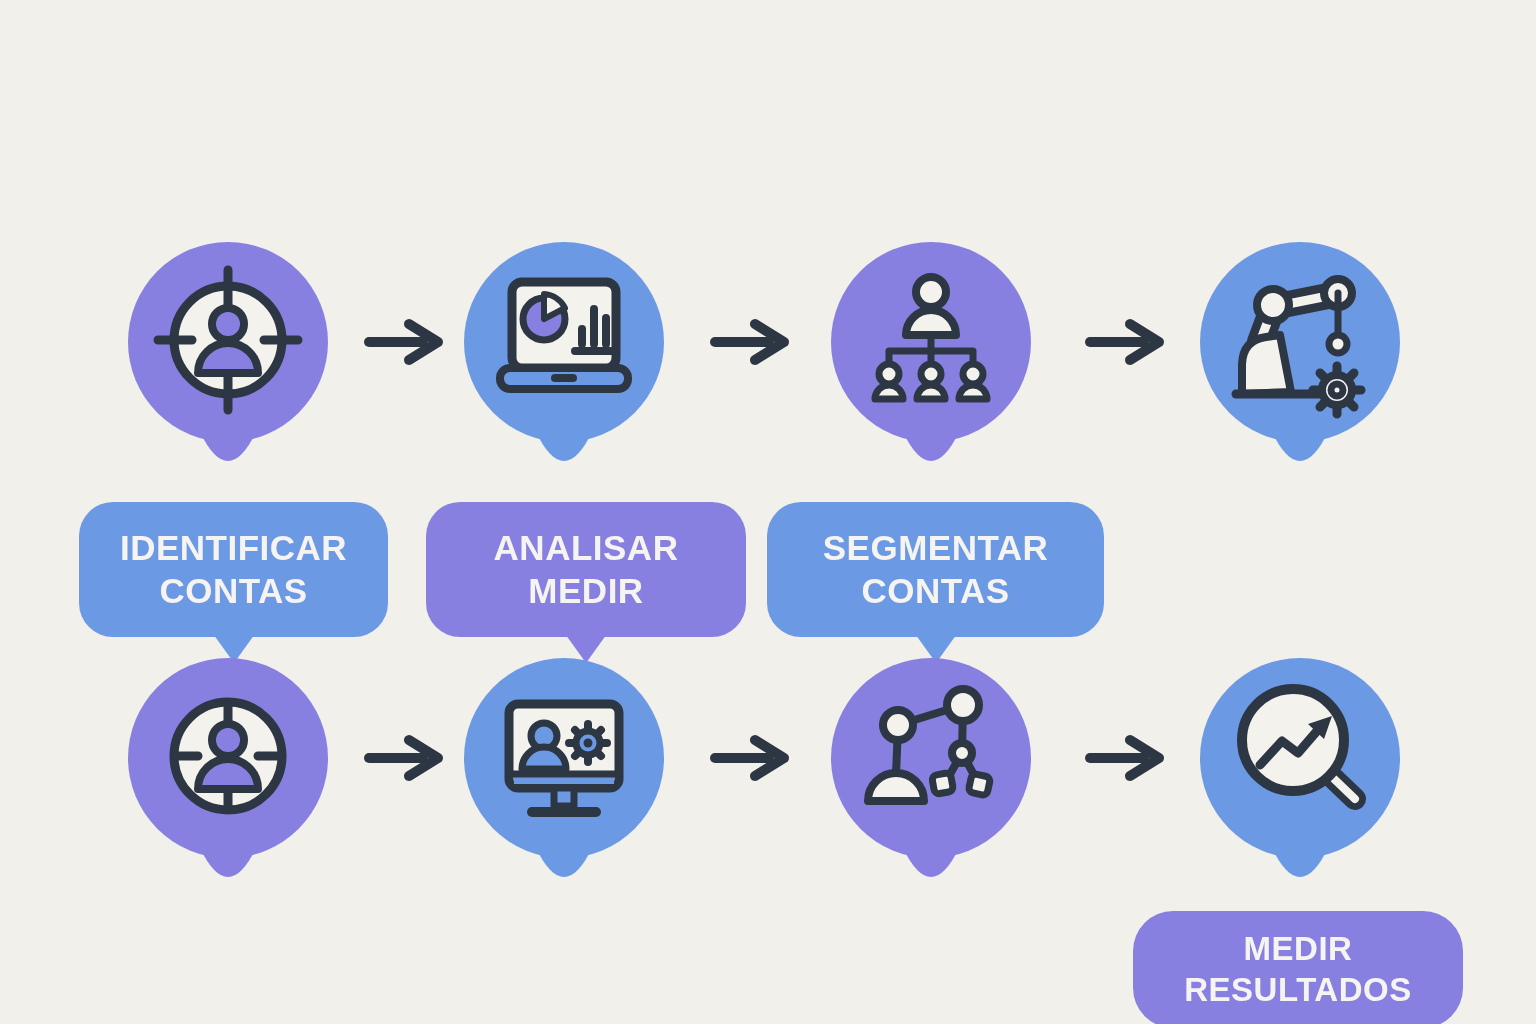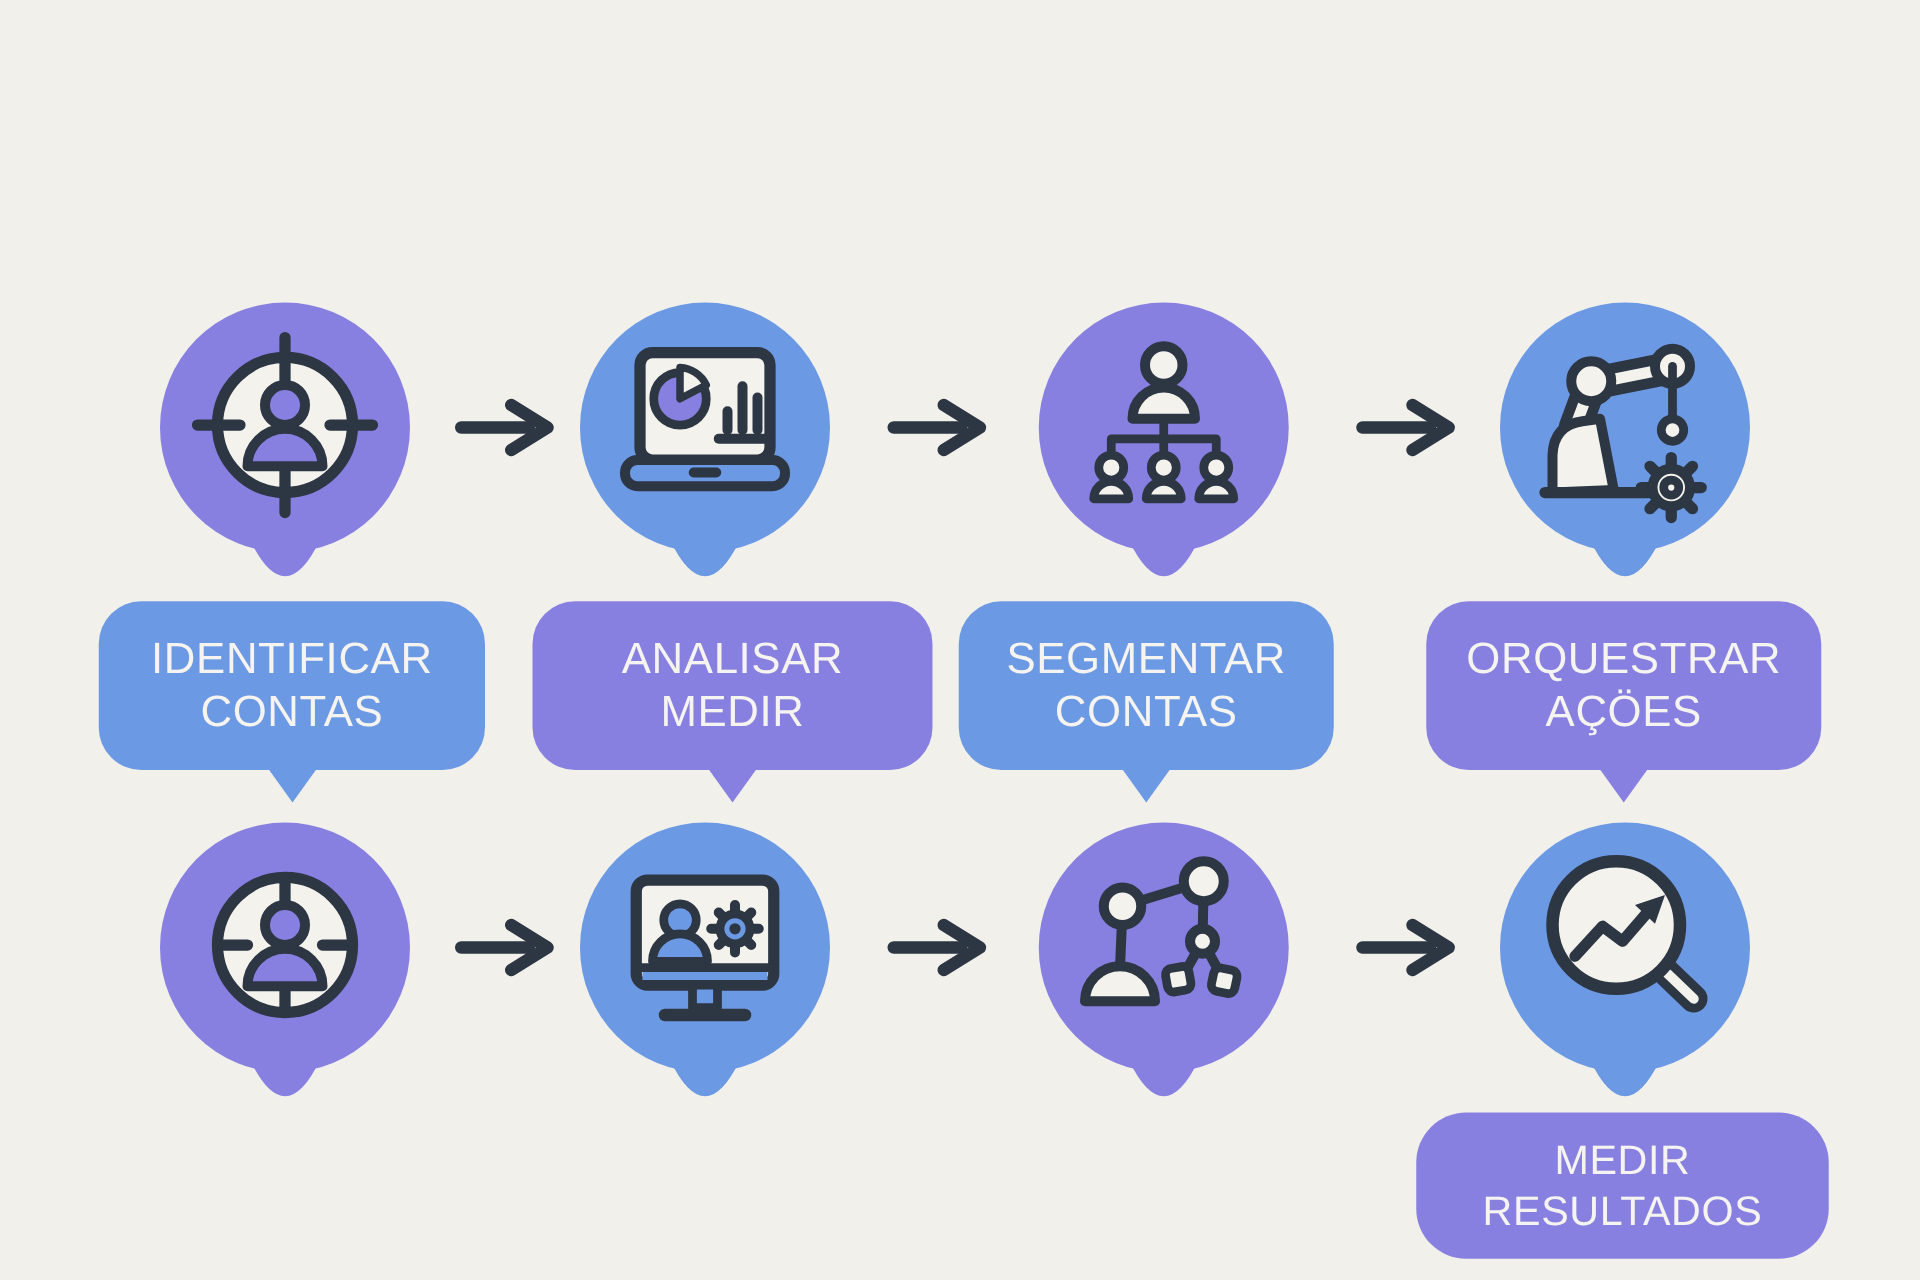--- a/index.html
+++ b/index.html
@@ -25,23 +25,23 @@
   svg.arrow{position:absolute;}
   .fill-p{fill:var(--purple);}
   .fill-b{fill:var(--blue);}
   .ink-s{stroke:var(--ink);stroke-linecap:round;stroke-linejoin:round;fill:none;}
   .cream-f{fill:var(--cream);}
   .purple-f{fill:var(--purple);}
   .blue-f{fill:var(--blue);}
   .ink-f{fill:var(--ink);stroke:none;}
   .label{
     position:absolute;height:135px;border-radius:34px;
-    color:var(--label-text);font-weight:normal;font-size:35px;letter-spacing:.5px;
+    color:var(--label-text);font-weight:bold;font-size:35px;letter-spacing:.5px;
     display:flex;flex-direction:column;align-items:center;justify-content:center;
-    line-height:1.22;text-align:center;
+    line-height:1.22;text-align:center;margin-top:21px;
   }
   .label::after{
     content:"";position:absolute;bottom:-26px;left:50%;transform:translateX(-50%);
     border-left:23px solid transparent;border-right:23px solid transparent;
     border-top:32px solid var(--blue);
   }
   .label.blue{background:var(--blue);}
   .label.blue::after{border-top-color:var(--blue);}
   .label.purple{background:var(--purple);}
   .label.purple::after{border-top-color:var(--purple);}
@@ -129,27 +129,23 @@
   </svg>
 
   <div class="label blue" style="left:79px;top:481px;width:309px">
     <div>IDENTIFICAR</div>
     <div>CONTAS</div>
   </div>
   <div class="label purple" style="left:426px;top:481px;width:320px">
     <div>ANALISAR</div>
     <div>MEDIR</div>
   </div>
-  <div class="label blue" style="left:767px;top:481px;width:300px">
+  <div class="label blue" style="left:767px;top:481px;width:337px">
     <div>SEGMENTAR</div>
     <div>CONTAS</div>
-  </div>
-  <div class="label purple" style="left:1141px;top:481px;width:316px">
-    <div>ORQUESTRAR</div>
-    <div>AÇÖES</div>
   </div>
 
   <svg class="bubble" style="left:118px;top:648px" width="220" height="250" viewBox="0 0 220 250">
     <path class="fill-p" d="M 82 200 Q 110 258 138 200 Z"></path>
     <circle class="fill-p" cx="110" cy="110" r="100"></circle>
     <g>
       <circle cx="110" cy="108" r="54" class="ink-s cream-f" stroke-width="9"></circle>
       <path d="M 110 56 L 110 78 M 110 138 L 110 160 M 58 108 L 80 108 M 140 108 L 162 108" class="ink-s" stroke-width="9"></path>
       <circle cx="110" cy="92" r="16" class="ink-s purple-f" stroke-width="8"></circle>
       <path d="M 80 141 A 30 30 0 0 1 140 141 Z" class="ink-s purple-f" stroke-width="8"></path>

